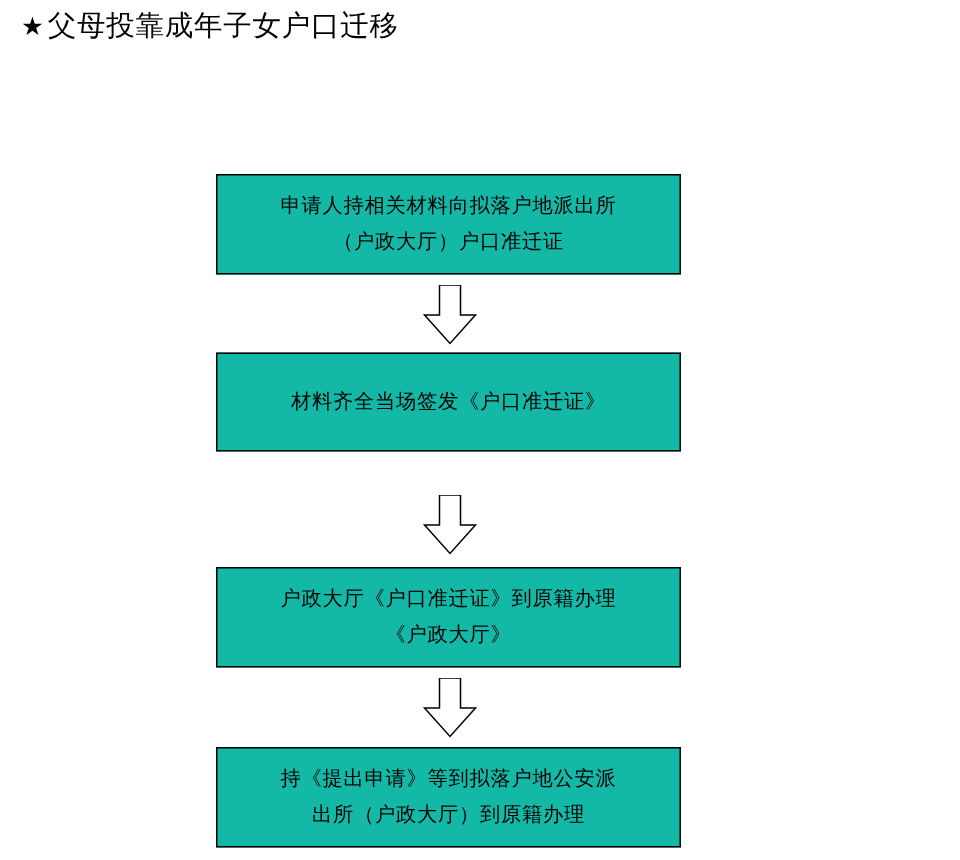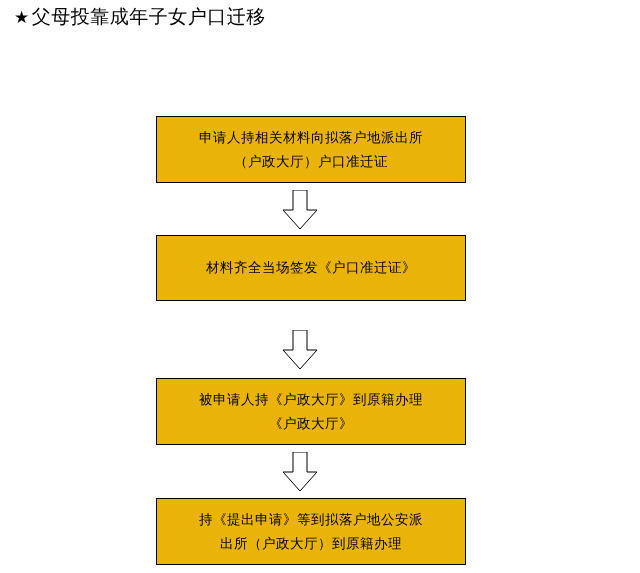--- a/index.html
+++ b/index.html
@@ -32,30 +32,29 @@
     position: absolute;
     left: 0;
     top: 0;
     width: 640px;
     height: 573px;
   }
   .node {
     position: absolute;
     box-sizing: border-box;
     border: 1px solid #000000;
-    background: #eab308;
+    background: #14b8a6;
     display: flex;
     align-items: center;
     justify-content: center;
     text-align: center;
     font-size: 13.5px;
     line-height: 1.75;
     letter-spacing: 0.5px;
     padding: 0 10px;
-    margin-left: 12px;
   }
   .node span {
     display: block;
     width: 100%;
   }
   .node-1 { left: 144px; top: 116px; width: 310px; height: 67px; }
   .node-2 { left: 144px; top: 235px; width: 310px; height: 66px; font-family: Liberation Serif, serif; }
   .node-3 { left: 144px; top: 378px; width: 310px; height: 67px; }
   .node-4 { left: 144px; top: 498px; width: 310px; height: 67px; }
 
@@ -99,21 +98,21 @@
   </div>
 
   <div class="arrow arrow-2">
     <svg width="40" height="40" viewBox="0 0 40 40">
       <polygon points="13,0 27,0 27,20 37,20 20,39 3,20 13,20" fill="#ffffff" stroke="#000000" stroke-width="1"></polygon>
     </svg>
   </div>
 
   <div class="node node-3">
     <span>
-      <span>被申请人持《户政大厅》到原籍办理</span>
+      <span>户政大厅《户口准迁证》到原籍办理</span>
       <span>《户政大厅》</span>
     </span>
   </div>
 
   <div class="arrow arrow-3">
     <svg width="40" height="40" viewBox="0 0 40 40">
       <polygon points="13,0 27,0 27,20 37,20 20,39 3,20 13,20" fill="#ffffff" stroke="#000000" stroke-width="1"></polygon>
     </svg>
   </div>
 

